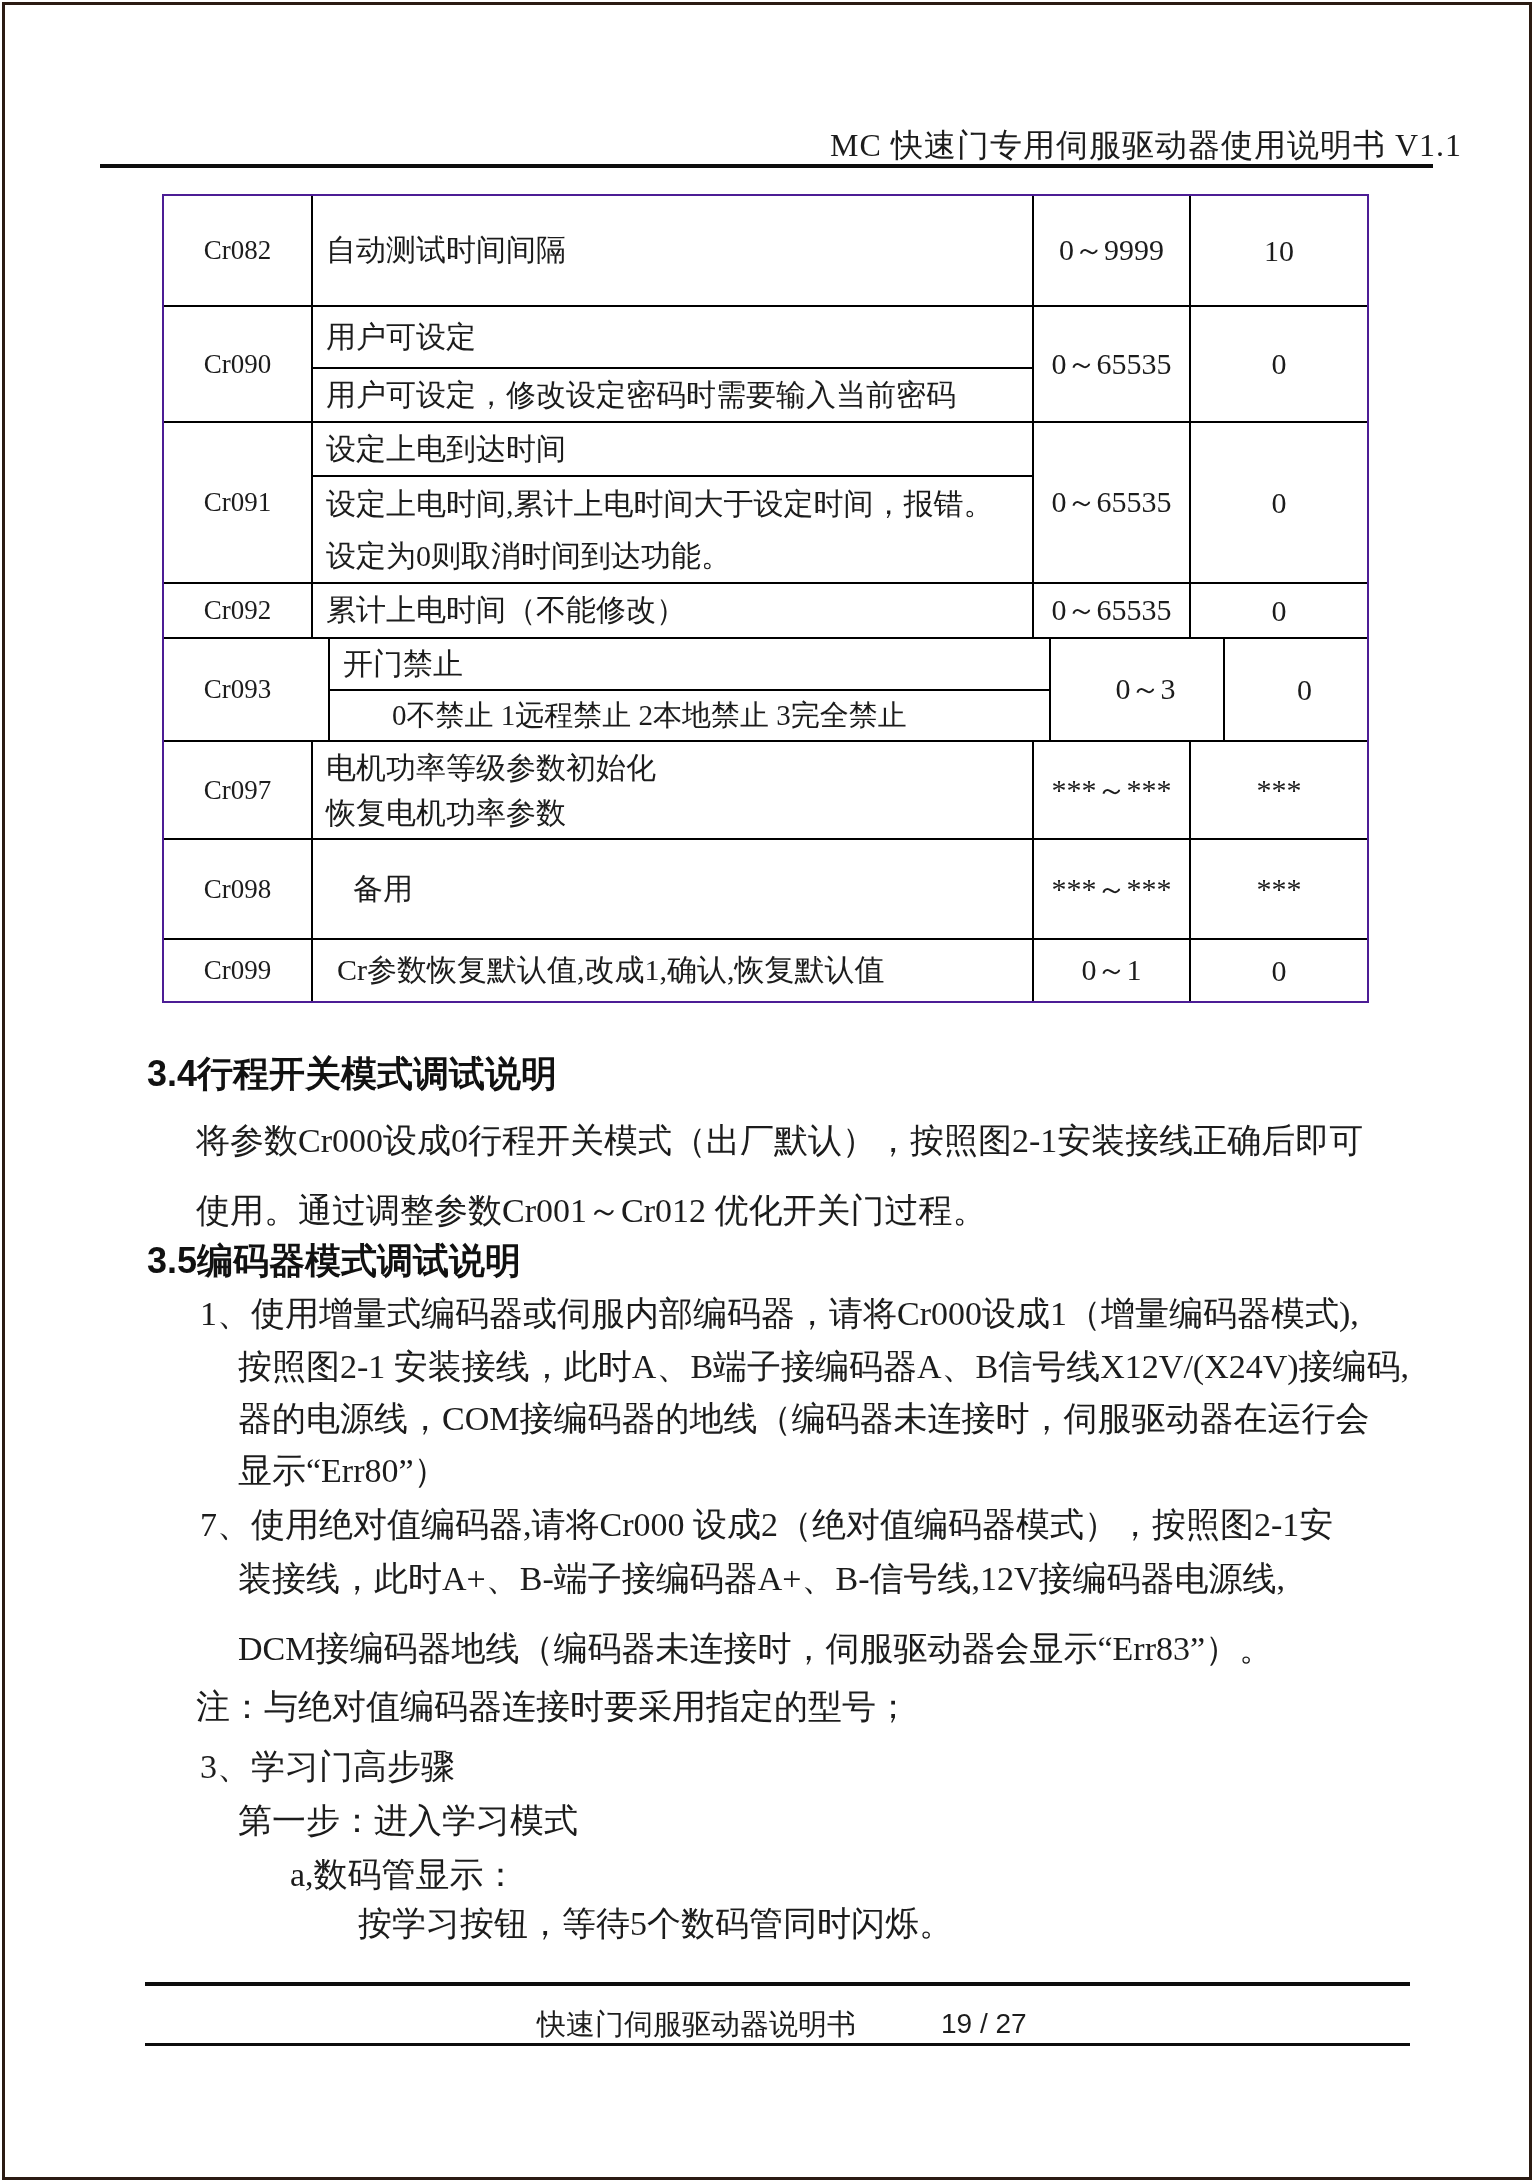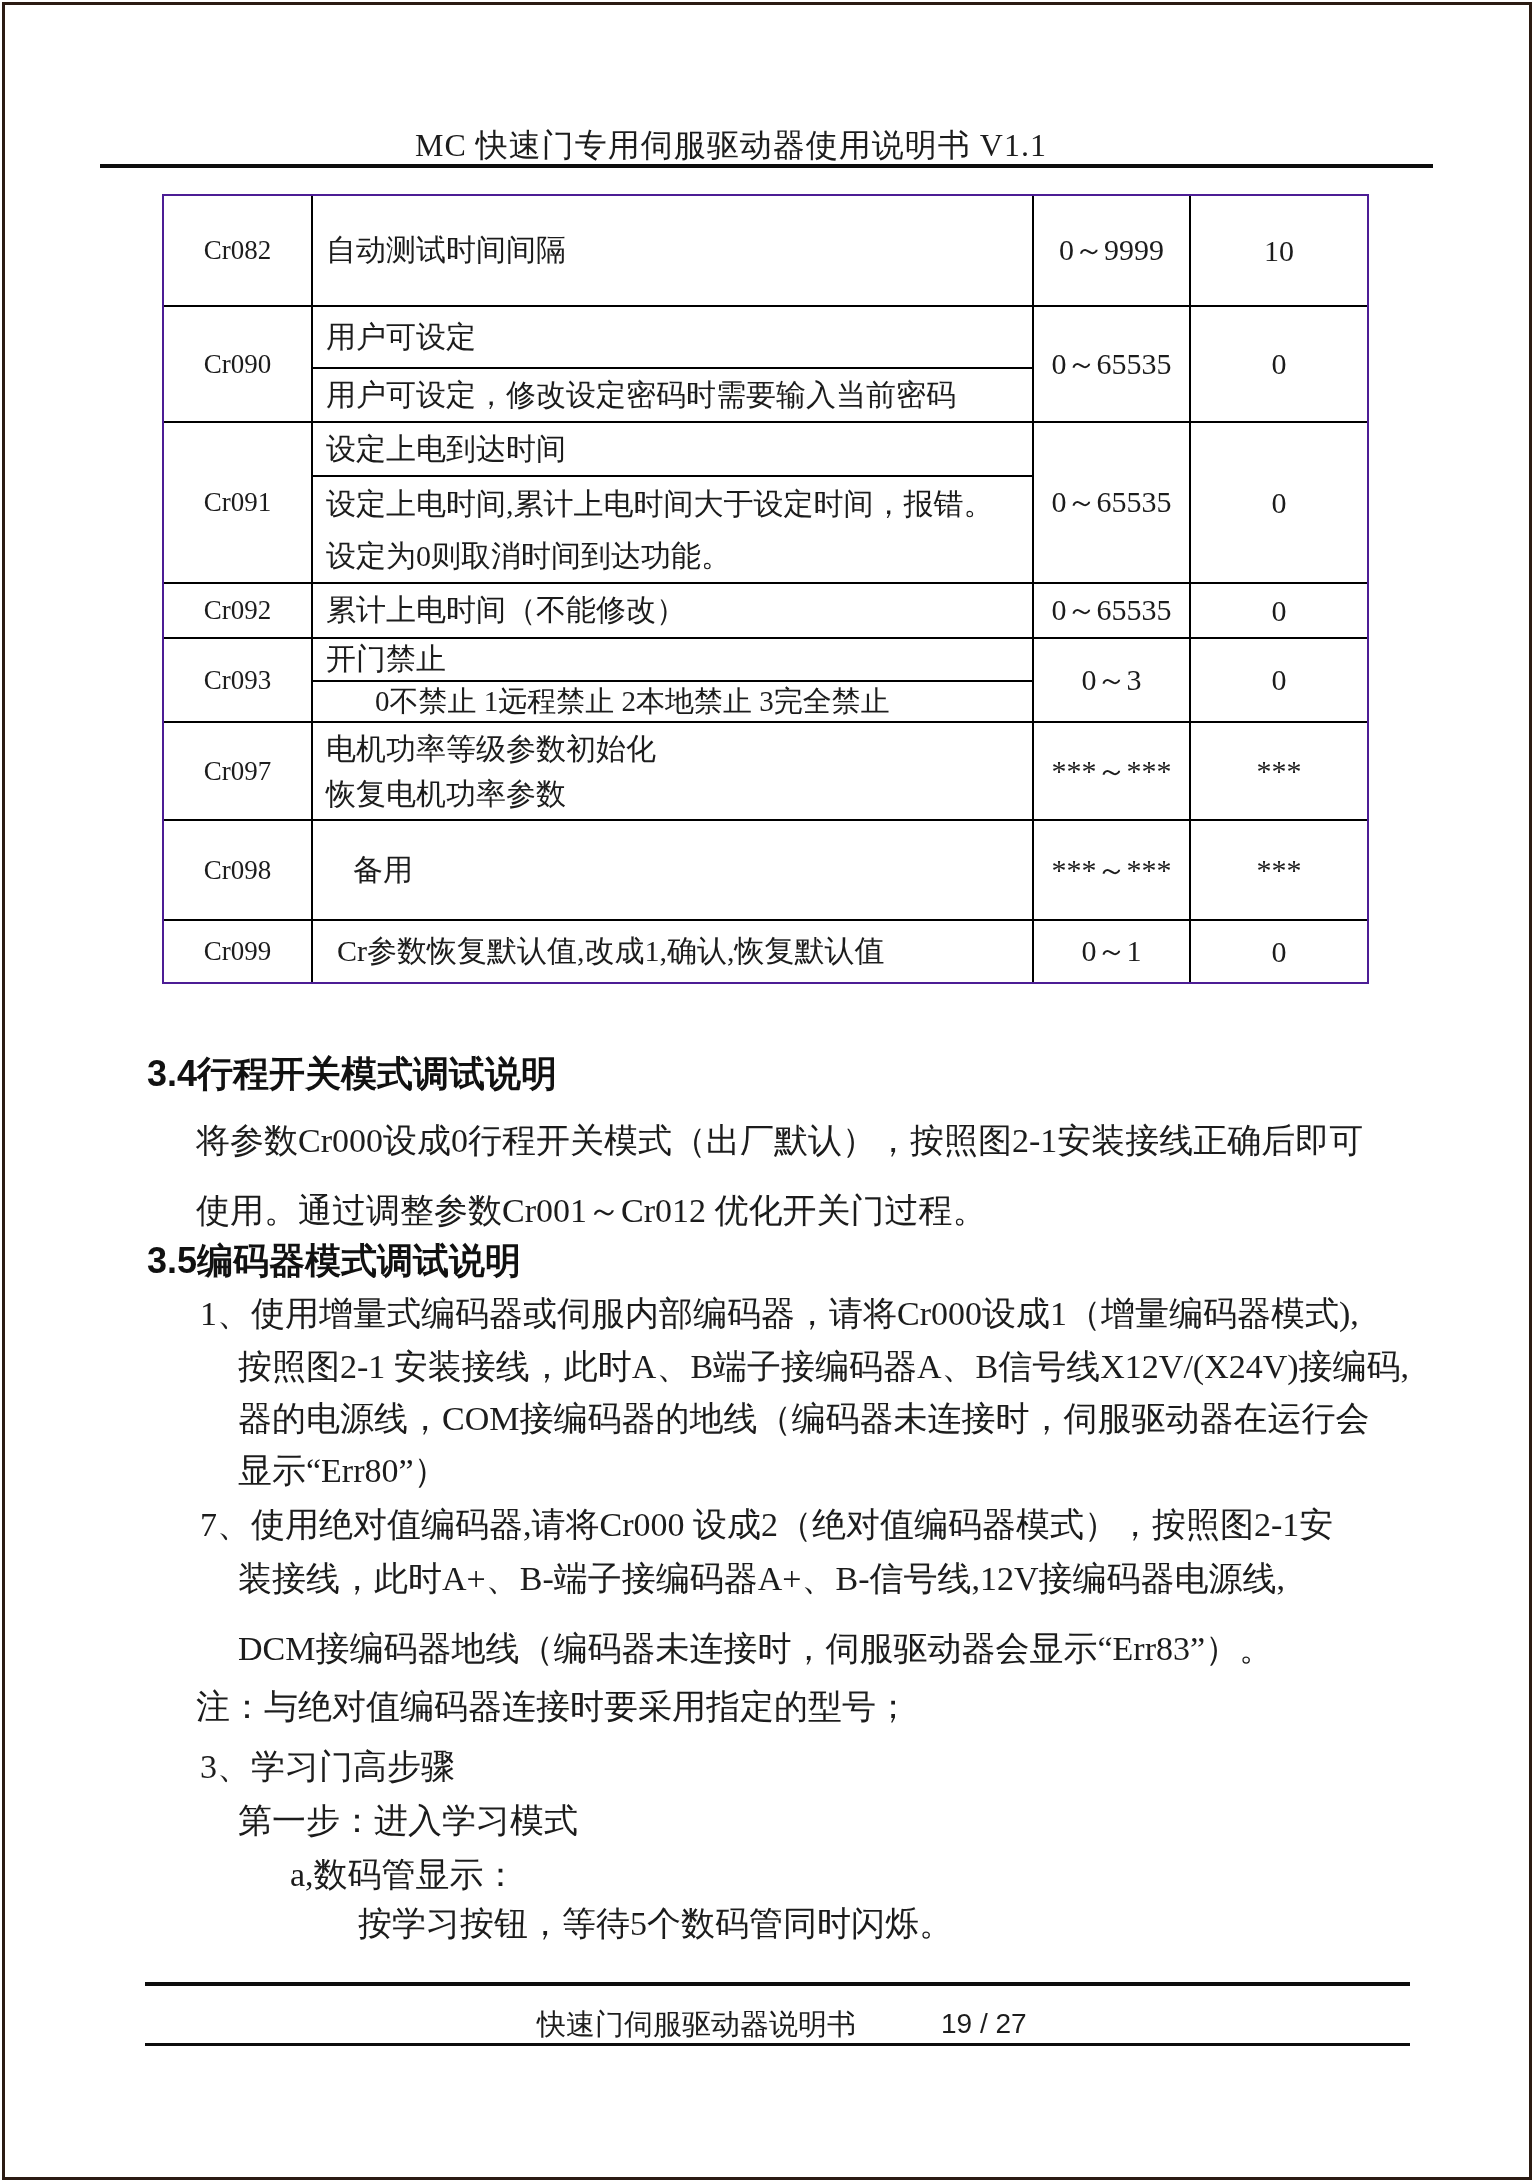--- a/index.html
+++ b/index.html
@@ -6,21 +6,21 @@
   body{
     width:1535px;height:2184px;background:#ffffff;position:relative;
     font-family:"Liberation Serif","DejaVu Serif",serif;color:#1c1c1c;
     overflow:hidden;
   }
   .page-frame{
     position:absolute;left:2px;top:2px;width:1524px;height:2172px;
     border:3px solid #2b1b13;pointer-events:none;
   }
   .doc-title{
-    position:absolute;top:124px;left:0;width:1462px;text-align:center;
+    position:absolute;top:124px;left:0;width:1462px;text-align:right;
     font-size:32px;letter-spacing:1px;white-space:nowrap;
   }
   .rule{position:absolute;background:#0d0d0d;}
   .rule-header{left:100px;top:164px;width:1333px;height:4px;}
   .rule-footer-top{left:145px;top:1982px;width:1265px;height:4px;}
   .rule-footer-bottom{left:145px;top:2043px;width:1265px;height:3px;}
 
   
   .ptable{
     position:absolute;left:162px;top:194px;width:1207px;
@@ -35,21 +35,21 @@
   .c-def{flex:1;display:flex;align-items:center;justify-content:center;}
   .d-single{flex:1;display:flex;align-items:center;padding-left:13px;}
   .d-top{display:flex;align-items:center;padding-left:13px;border-bottom:2px solid #000;}
   .d-bottom{flex:1;display:flex;align-items:center;padding-left:13px;}
   .d-lines{flex:1;display:flex;flex-direction:column;justify-content:center;padding-left:13px;}
   .d-lines div{line-height:52px;}
   .r-082{height:109px;}
   .r-090{height:116px;} .r-090 .d-top{height:60px;}
   .r-091{height:161px;} .r-091 .d-top{height:52px;}
   .r-092{height:55px;}
-  .r-093{height:84px;} .r-093 .d-top{height:50px;}
+  .r-093{height:103px;gap:17px;} .r-093 .d-top{height:50px;}
   .r-093 .d-bottom{padding-left:62px;font-size:29px;}
   .r-097{height:98px;}  .r-097 .d-lines div{line-height:45px;}
   .r-098{height:100px;} .r-098 .d-single{padding-left:40px;}
   .r-099{height:63px;}  .r-099 .d-single{padding-left:24px;}
 
   
   .sec-heading{
     position:absolute;font-family:"Liberation Sans","DejaVu Sans",sans-serif;
     font-weight:bold;font-size:36px;white-space:nowrap;color:#111;
   }

